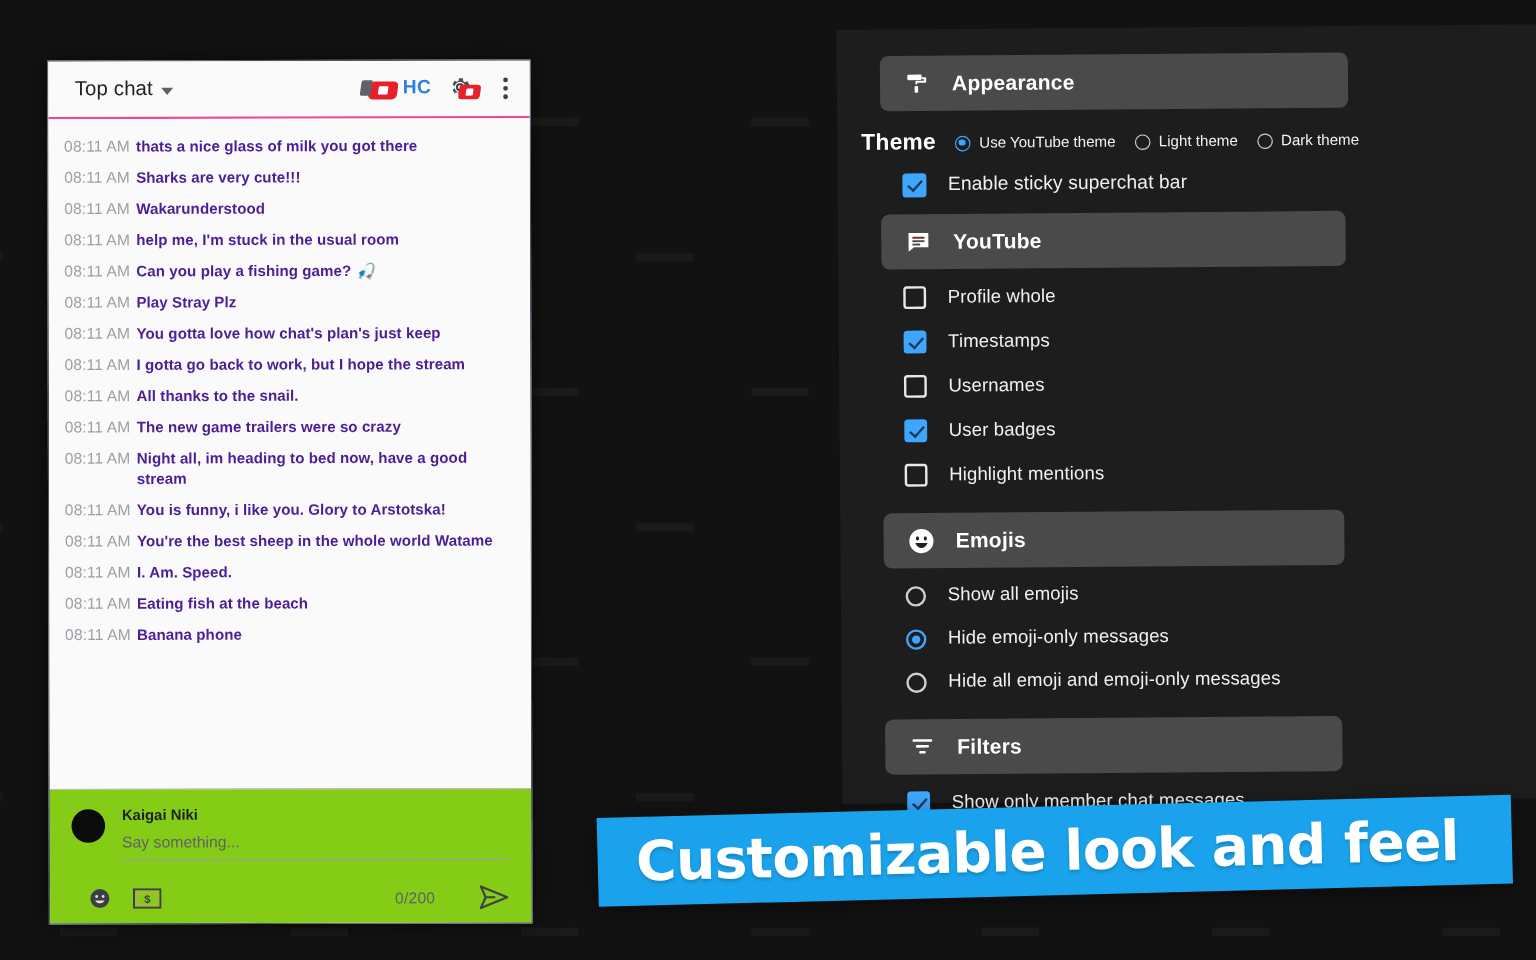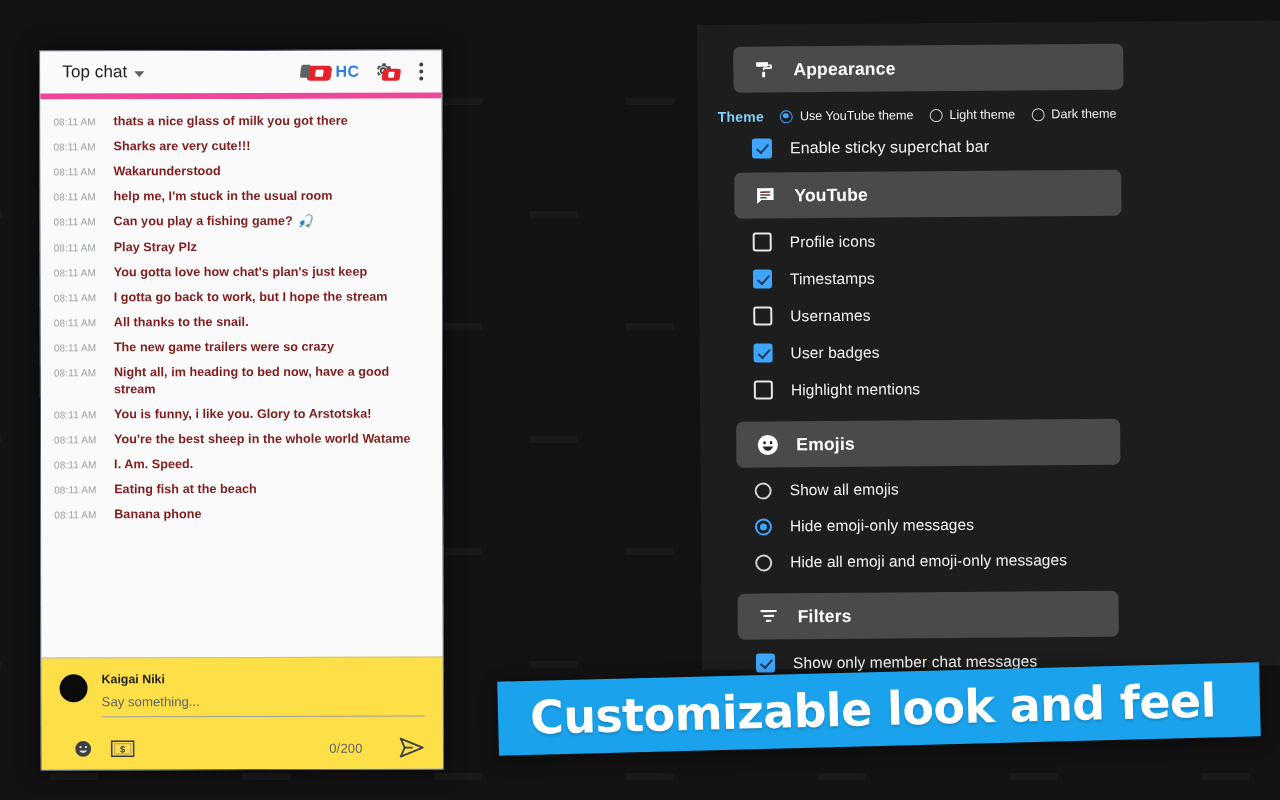--- a/index.html
+++ b/index.html
@@ -25,21 +25,21 @@
     background:#fafafa;
     border:1px solid #4a596b;
     display:flex; flex-direction:column;
     box-shadow:0 0 22px rgba(0,0,0,.55);
     transform: rotate(-0.12deg);
   }
   #chat-header {
     height:48px; flex:0 0 48px;
     display:flex; align-items:center;
     padding:0 12px 0 22px;
-    border-bottom:6px solid #ec4899;
+    border-bottom:2px solid #ec4899;
     background:#fafafa;
   }
   #chat-mode {
     display:flex; align-items:center; gap:7px;
     font-size:17px; color:#202124; letter-spacing:.1px;
     cursor:pointer;
   }
   .chev {
     width:0;height:0;
     border-left:5px solid transparent;
@@ -87,33 +87,33 @@
     padding:10px 0 6px 0;
     overflow:hidden;
   }
   .msg {
     display:flex; align-items:baseline;
     padding:4px 14px 4px 13px;
     font-size:12.6px;
     line-height:1.35;
   }
   .msg .ts {
-    color:#9aa0a6; font-size:10px;
+    color:#9aa0a6; font-size:13px;
     flex:0 0 60px; white-space:nowrap;
     letter-spacing:.1px;
   }
   .msg .body {
-    color:#7f1d1d; font-weight:600; letter-spacing:.05px;
+    color:#4c1d95; font-weight:600; letter-spacing:.05px;
     display:flex; align-items:center; gap:5px;
   }
   .msg .emo { font-size:13px; filter:blur(.2px); }
 
   #chat-composer {
     flex:0 0 auto;
-    background:#fde047;
+    background:#84cc16;
     border-top:1px solid #bdbdbd;
     padding:14px 18px 10px 18px;
   }
   #composer-top { display:flex; gap:14px; }
   #avatar {
     width:28px;height:28px;border-radius:50%;
     background:#0b0b0b; flex:0 0 28px; margin-top:2px;
   }
   #composer-fields { flex:1; }
   #composer-name { font-size:12.4px; color:#1f1f1f; font-weight:600; margin-bottom:8px;}
@@ -191,21 +191,21 @@
   .rb.on::after{
     content:"";position:absolute;left:3px;top:3px;
     width:7px;height:7px;border-radius:50%;background:#3ea6ff;
   }
 
   
   #theme-row {
     display:flex; align-items:center; gap:16px;
     padding:16px 0 0 20px;
   }
-  #theme-label { font-size:14px; font-weight:bold; color:#7dd3fc; letter-spacing:.2px;}
+  #theme-label { font-size:19px; font-weight:bold; color:#ffffff; letter-spacing:.2px;}
   .theme-opt { display:flex; align-items:center; gap:7px; cursor:pointer;}
   .theme-opt .rb { width:13px;height:13px;flex:0 0 13px; border-width:1.6px;}
   .theme-opt .rb.on::after{ left:2.2px;top:2.2px;width:5.4px;height:5.4px;}
   .theme-opt span { font-size:12.6px; color:#f1f1f1;}
 
   #sticky-row {
     display:flex; align-items:center; gap:18px;
     padding:14px 0 0 54px; cursor:pointer;
   }
   #sticky-row .cb { width:20px;height:20px;flex:0 0 20px;}
@@ -490,21 +490,21 @@
           <rect x="6.5" y="7.5" width="11" height="1.7" fill="#7a2f2f"></rect>
           <rect x="6.5" y="10.6" width="11" height="1.7" fill="#4a4a4a"></rect>
           <rect x="6.5" y="13.7" width="7" height="1.7" fill="#4a4a4a"></rect>
         </svg>
       </span>
       <span class="stitle">YouTube</span>
     </div>
     <div class="sec-body">
       <label class="opt-row">
         <span class="cb"></span>
-        <span class="opt-label">Profile icons</span>
+        <span class="opt-label">Profile whole</span>
       </label>
       <label class="opt-row">
         <span class="cb on"></span>
         <span class="opt-label">Timestamps</span>
       </label>
       <label class="opt-row">
         <span class="cb"></span>
         <span class="opt-label">Usernames</span>
       </label>
       <label class="opt-row">

